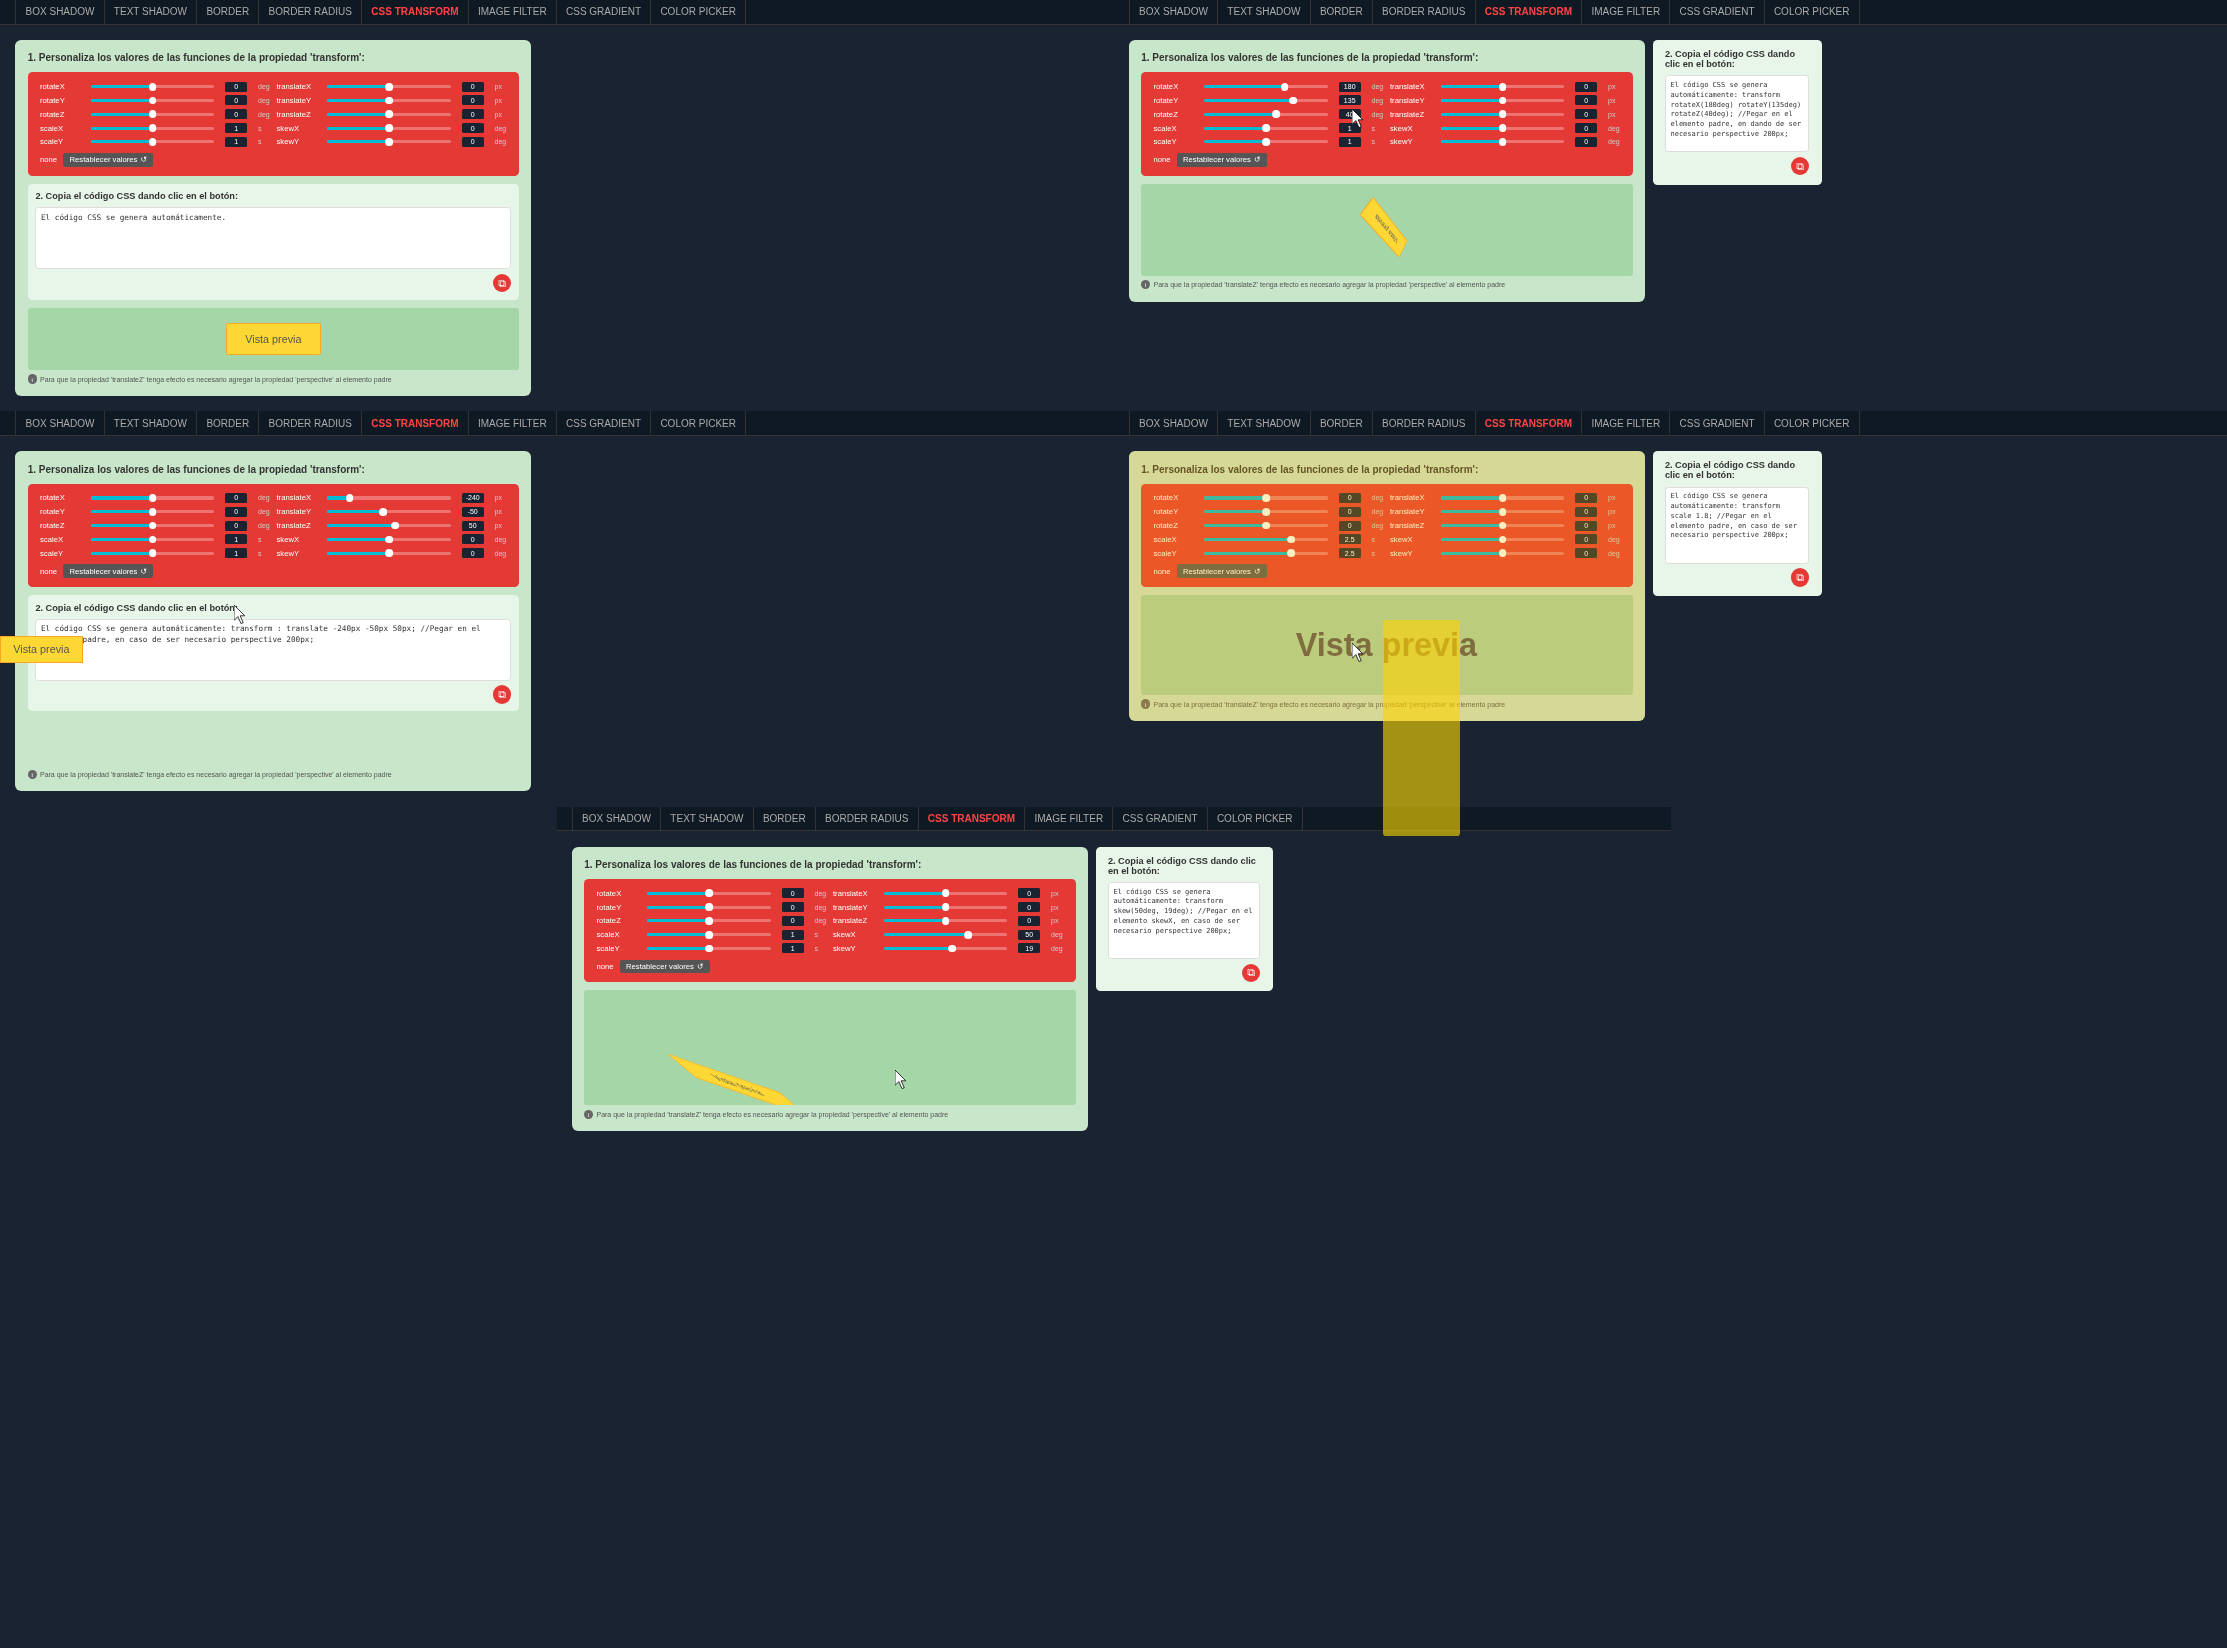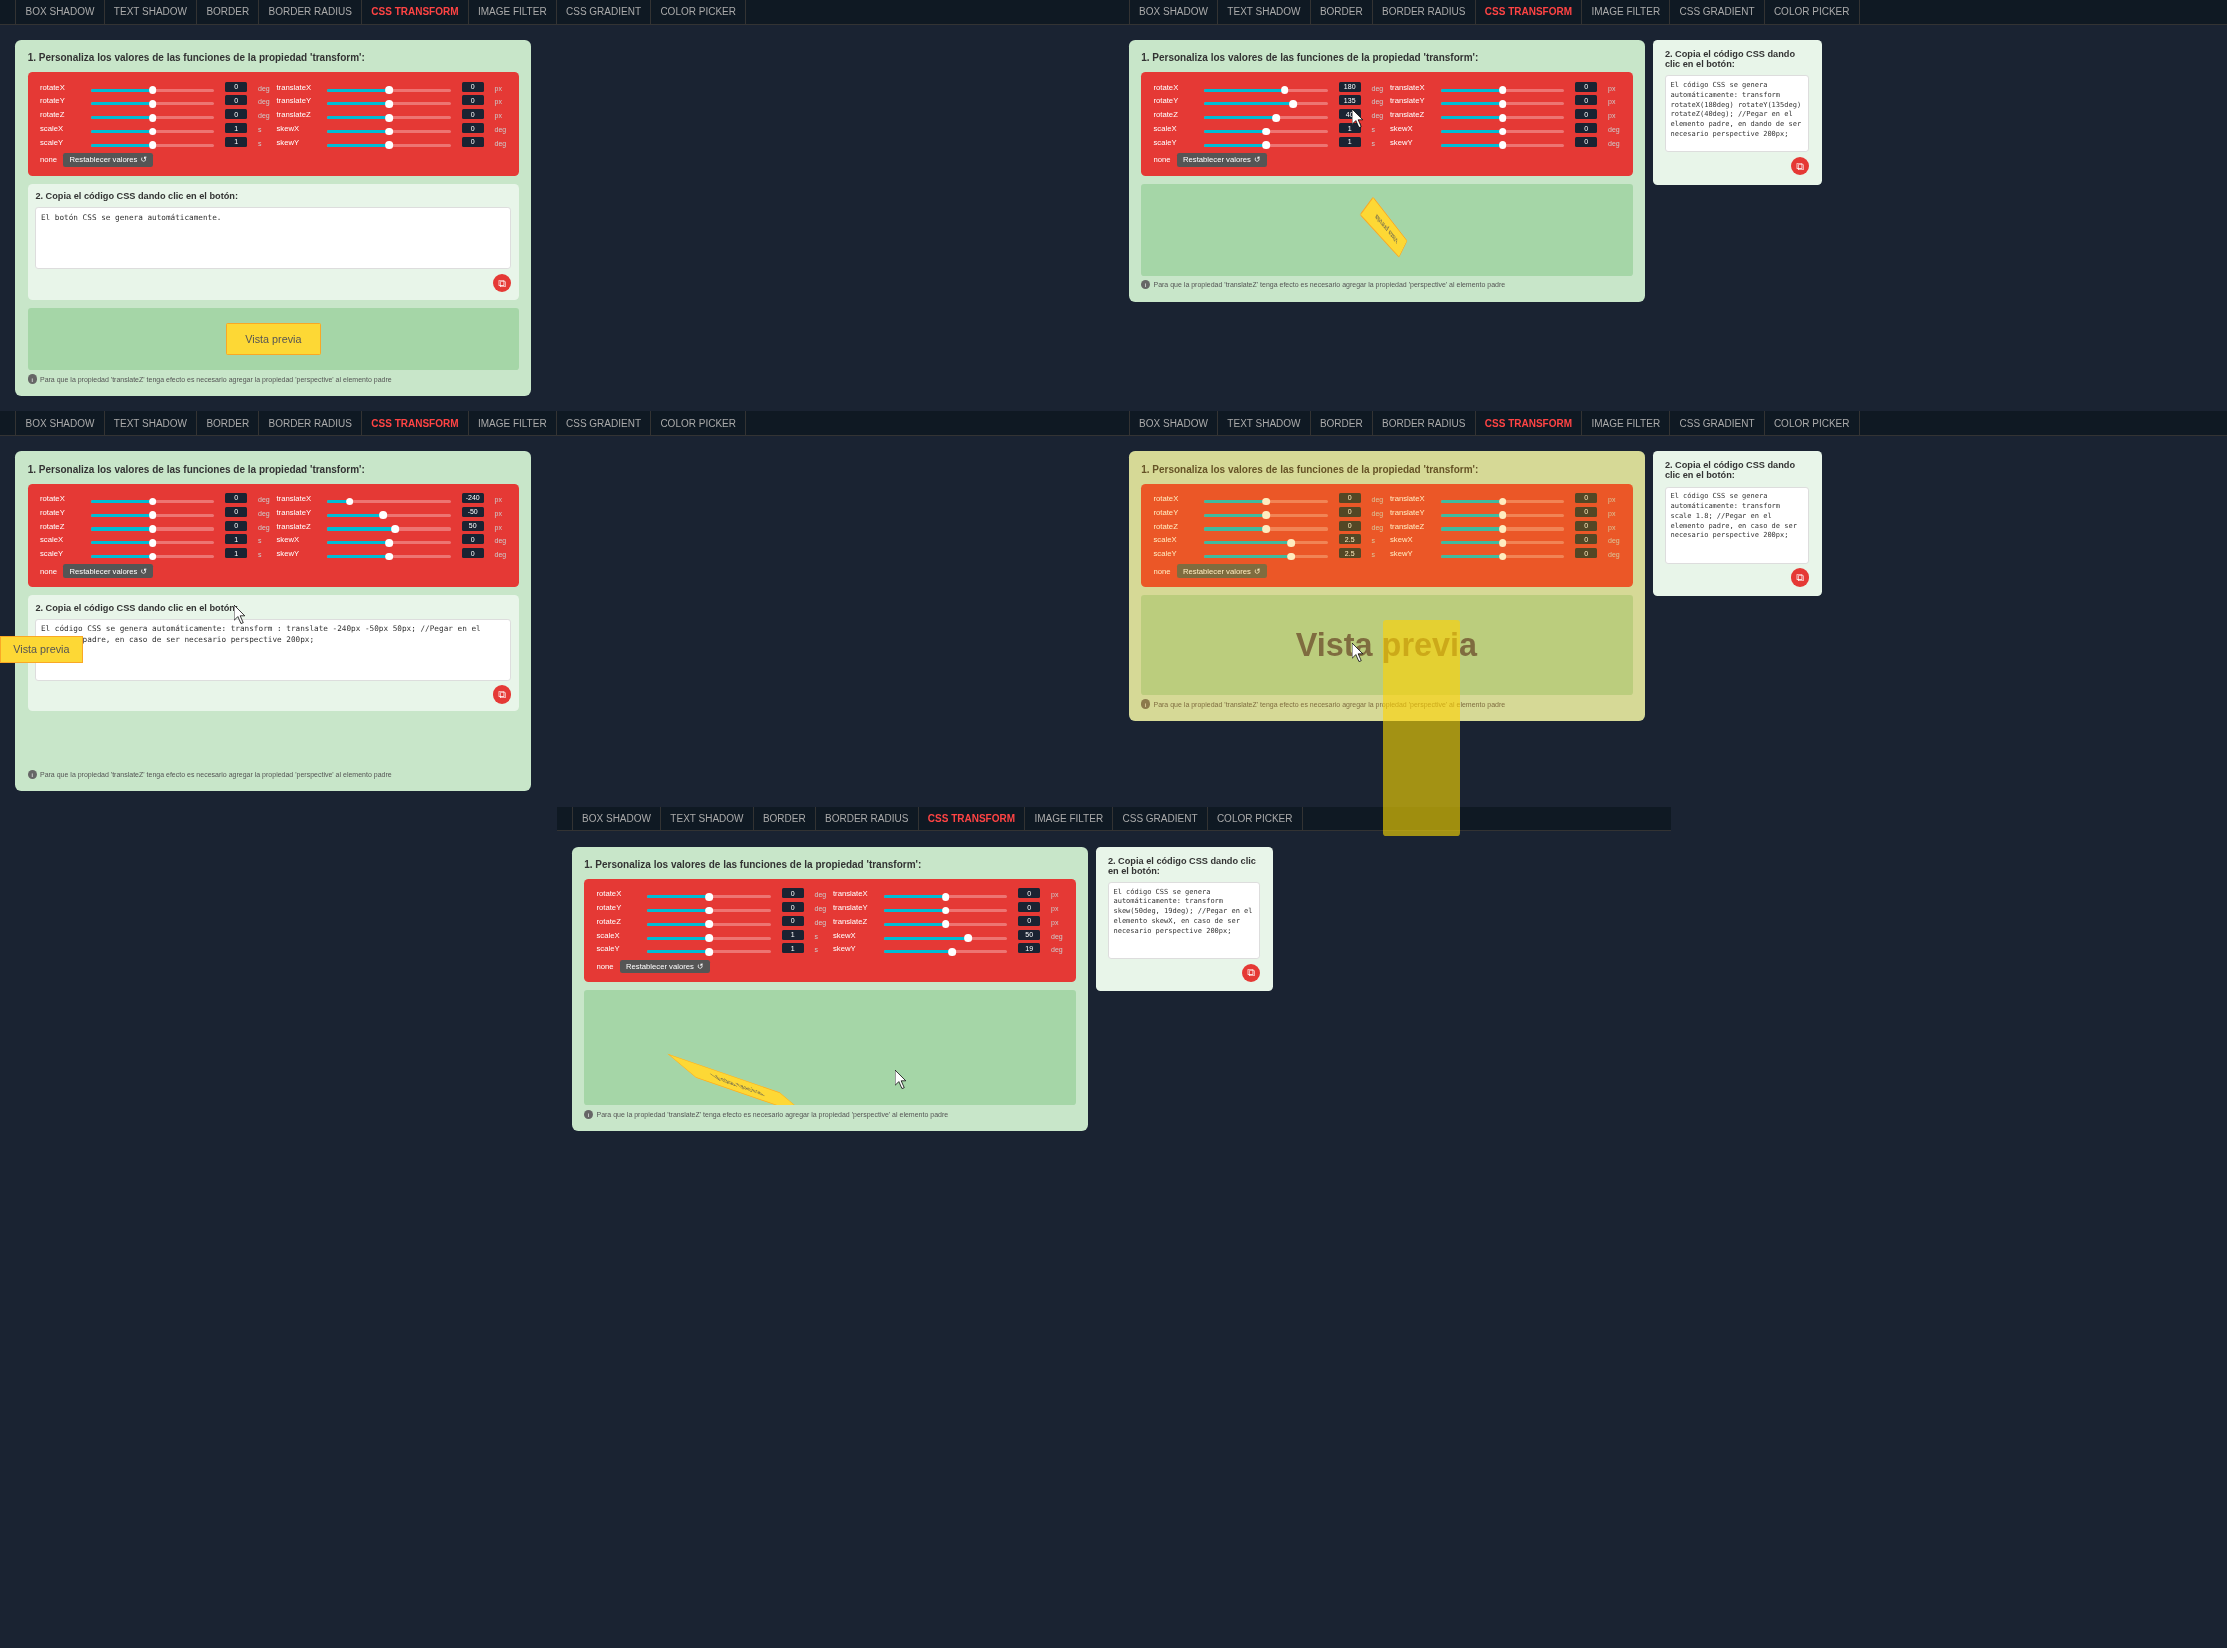--- a/index.html
+++ b/index.html
@@ -62,21 +62,21 @@
     }
 
     .controls-row {
       display: flex;
       gap: 6.2px;
       margin-bottom: 4.6px;
     }
 
     .control-item {
       display: flex;
-      align-items: flex-end;
+      align-items: center;
       gap: 11px;
       flex: 1;
     }
 
     .control-label {
       color: white;
       font-size: 7.7px;
       min-width: 40px;
     }
 
@@ -373,21 +373,21 @@
                 <span class="none-label">none</span>
                 <button class="reset-btn">
                   <span>Restablecer valores</span>
                   ↺
                 </button>
               </div>
             </div>
 
             <div style="background:#e8f5e9; border-radius:4.6px; padding:7.7px; margin-top:7.7px;">
               <div class="code-panel-title">2. Copia el código CSS dando clic en el botón:</div>
-              <div class="code-textarea">El botón CSS se genera automáticamente.</div>
+              <div class="code-textarea">El código CSS se genera automáticamente.</div>
               <button class="copy-btn">⧉</button>
             </div>
 
             <div class="preview-area" style="height:62px;">
               <div class="preview-box">Vista previa</div>
             </div>
             <div class="panel-note">
               <span class="info-icon">i</span>
               <span>Para que la propiedad 'translateZ' tenga efecto es necesario agregar la propiedad 'perspective' al elemento padre</span>
             </div>

